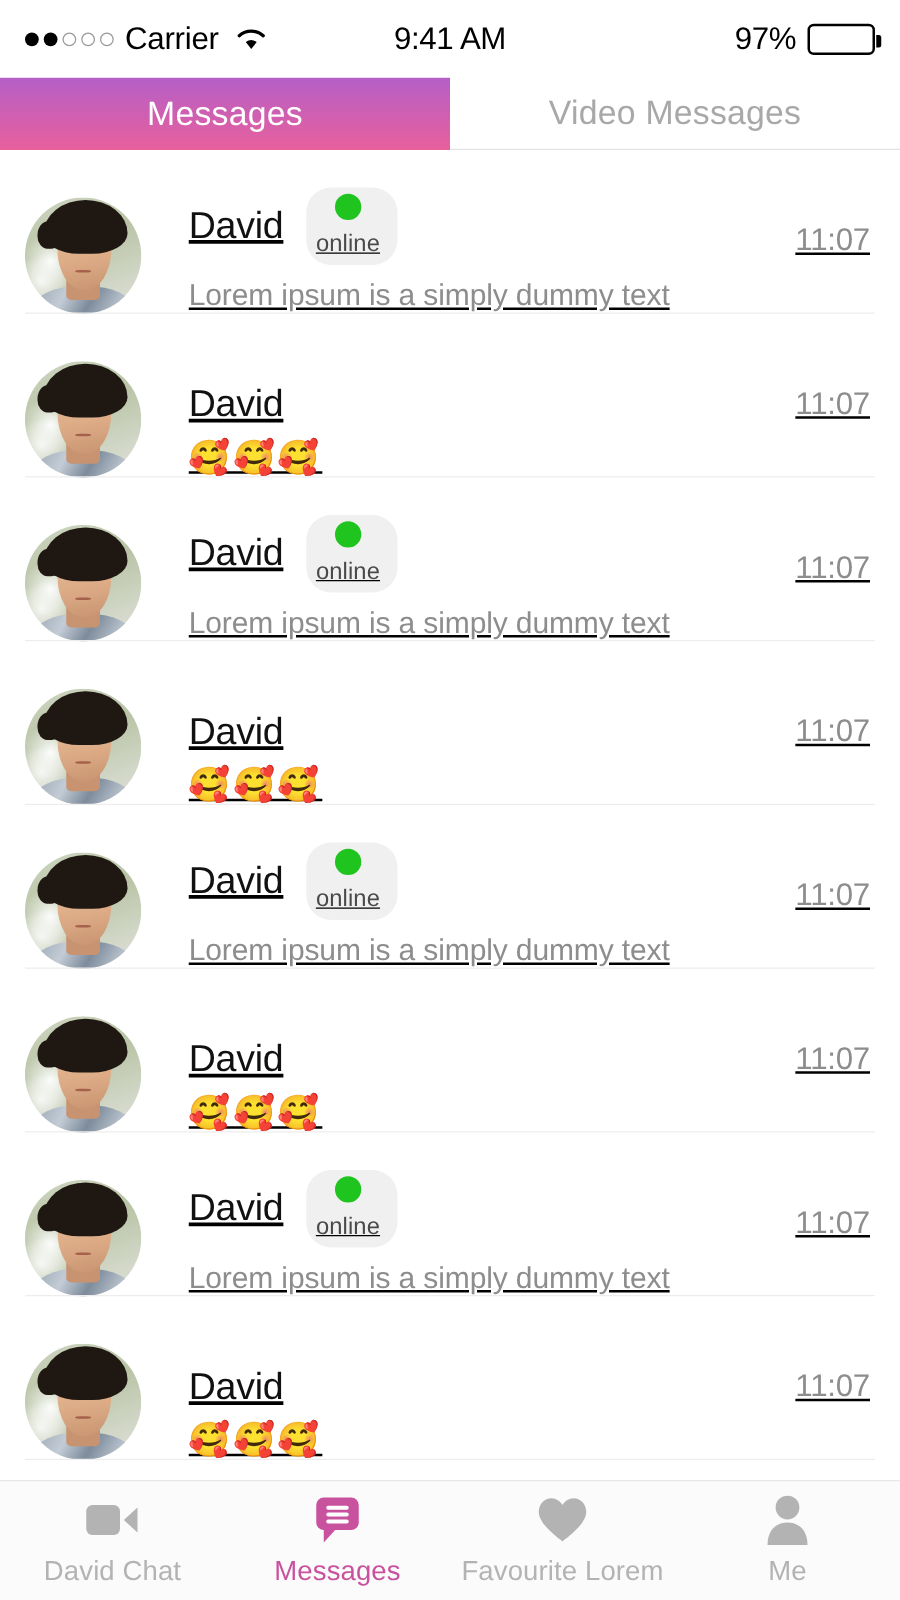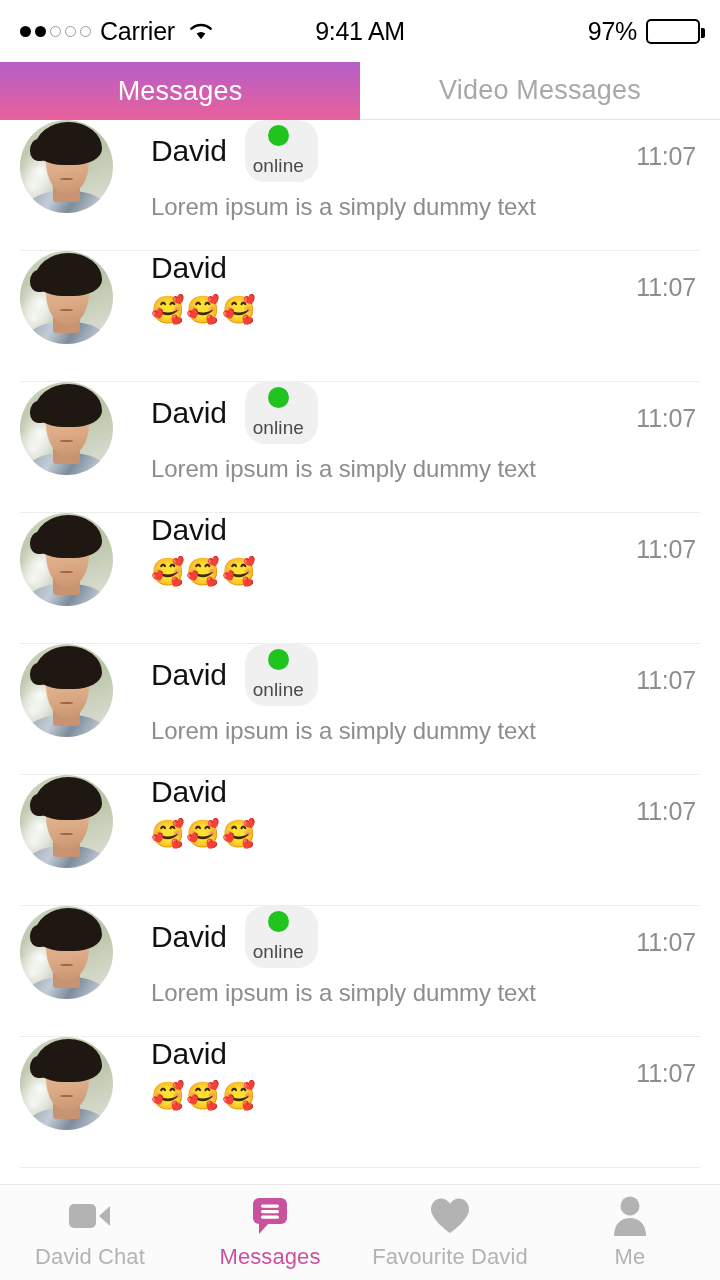--- a/index.html
+++ b/index.html
@@ -46,23 +46,24 @@
   .toptab.active {
     background:linear-gradient(180deg, #b55fc7 0%, #cc5fb4 45%, #e8609c 100%);
     color:#ffffff; border-bottom:none;
   }
   .toptab.inactive { color:#a8a8a8; background:#fff; }
 
   
   .list { flex:1 1 auto; overflow:hidden; background:#fff; }
   .row {
     height:131px;
-    display:flex; align-items:flex-start;
+    display:flex; align-items:flex-end;
     padding:0 24px 0 20px;
     position:relative;
+    text-decoration:underline;
   }
   .row::after {
     content:""; position:absolute; left:20px; right:20px; bottom:0;
     height:1.5px; background:#ededed;
   }
 
   
   .avatar {
     width:93px; height:93px; flex:0 0 93px; border-radius:50%;
     position:relative; overflow:hidden;
@@ -107,21 +108,21 @@
   .badge {
     display:inline-flex; align-items:center; gap:9px;
     background:#f0f0f0; border-radius:20px;
     padding:5px 14px 5px 8px;
     flex-direction:column;
   }
   .badge-dot { width:21px; height:21px; border-radius:50%; background:#1fc41f; }
   .badge-label { font-size:19px; color:#4a4a4a; letter-spacing:0.1px; }
   .preview { font-size:24px; color:#8d8d8d; margin-top:11px; letter-spacing:-0.1px; }
   .preview.emoji { font-size:27px; margin-top:9px; letter-spacing:2px; }
-  .time { font-size:25px; color:#8d8d8d; flex:0 0 auto; align-self:flex-start; margin-top:22px; letter-spacing:-0.2px; }
+  .time { font-size:25px; color:#8d8d8d; flex:0 0 auto; align-self:flex-start; margin-top:58px; letter-spacing:-0.2px; }
 
   
   .tabbar {
     height:96px; flex:0 0 96px;
     display:flex; align-items:center;
     background:#fbfbfb; border-top:1.5px solid #e7e7e7;
   }
   .tabitem {
     flex:1; display:flex; flex-direction:column; align-items:center; justify-content:center; gap:7px;
   }
@@ -368,21 +369,21 @@
           </svg>
         </span>
         <span class="tab-label">Messages</span>
       </div>
       <div class="tabitem inactive">
         <span class="tab-ico">
           <svg width="42" height="38" viewBox="0 0 42 38">
             <path d="M21 36 C21 36 2 23 2 12.5 C2 6 6.8 1.5 12 1.5 C16 1.5 19.3 3.9 21 7 C22.7 3.9 26 1.5 30 1.5 C35.2 1.5 40 6 40 12.5 C40 23 21 36 21 36 Z" fill="#b3b3b3"></path>
           </svg>
         </span>
-        <span class="tab-label">Favourite David</span>
+        <span class="tab-label">Favourite Lorem</span>
       </div>
       <div class="tabitem inactive">
         <span class="tab-ico">
           <svg width="36" height="40" viewBox="0 0 36 40">
             <circle cx="18" cy="10" r="9.5" fill="#b3b3b3"></circle>
             <path d="M2 40 C2 27 10 22 18 22 C26 22 34 27 34 40 Z" fill="#b3b3b3"></path>
           </svg>
         </span>
         <span class="tab-label">Me</span>
       </div>

